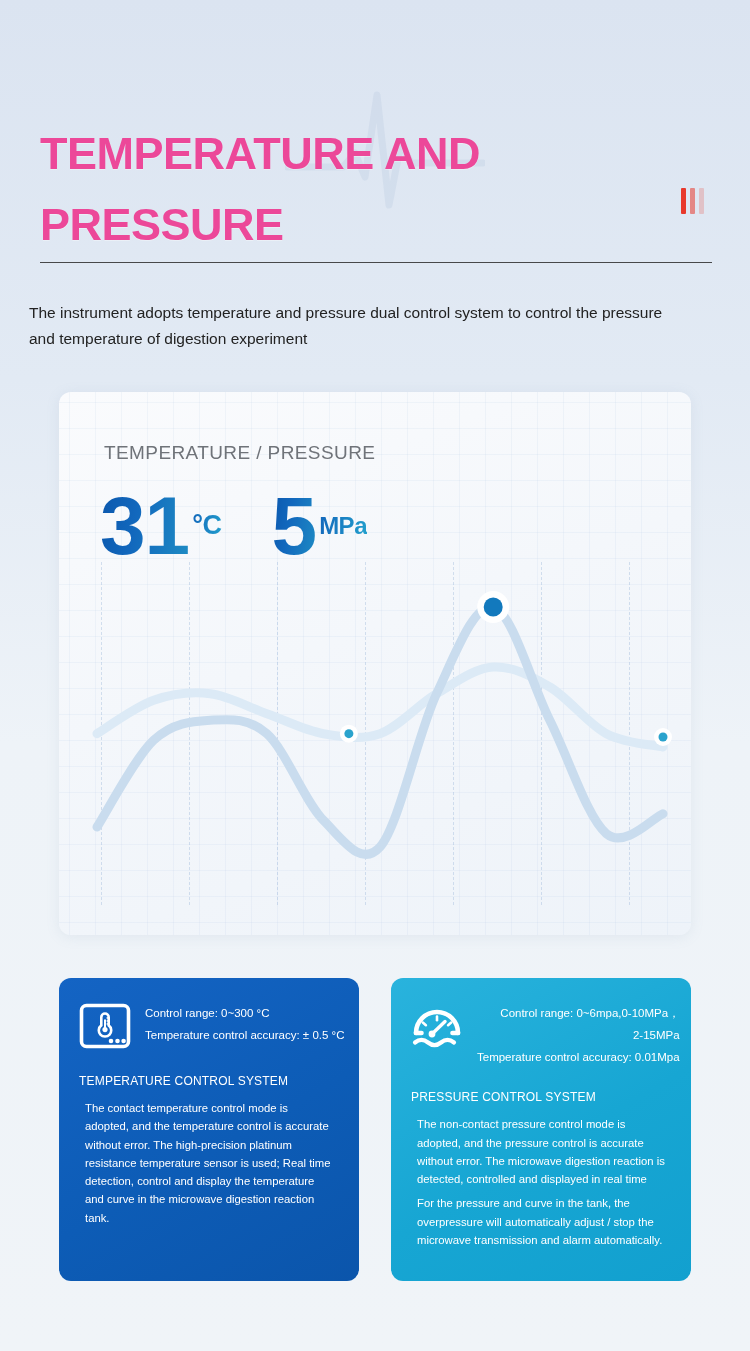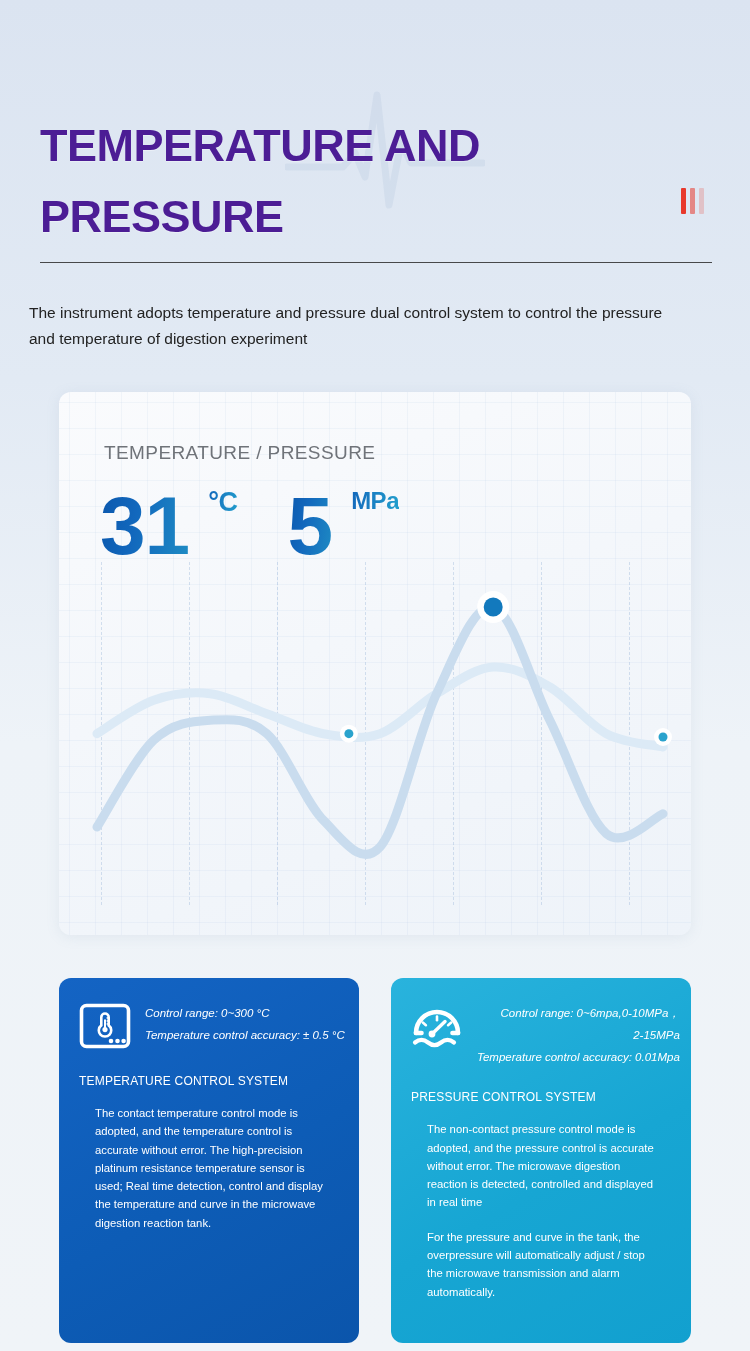--- a/index.html
+++ b/index.html
@@ -11,23 +11,23 @@
   }
   .page{position:relative;width:750px;height:1351px;}
 
   
   .header{position:absolute;left:0;top:0;width:750px;height:350px;}
   .ecg{
     position:absolute;left:285px;top:55px;width:200px;height:185px;
     opacity:.55;pointer-events:none;
   }
   .title{
-    position:absolute;left:40px;top:80px;width:690px;
+    position:absolute;left:40px;top:88px;width:690px;
     font-size:45px;line-height:1.58;font-weight:bold;
-    letter-spacing:-0.5px;color:#4c1d95;
+    letter-spacing:-0.5px;color:#ec4899;
     text-shadow:0 1px 0 rgba(255,255,255,.35);
   }
   .title .line{display:block;}
   .accent-bars{position:absolute;left:681px;top:188px;display:flex;gap:4px;}
   .accent-bars i{display:block;width:5px;height:26px;border-radius:1px;}
   .rule{position:absolute;left:40px;top:262px;width:672px;height:1px;background:#2b2b2b;opacity:.85;}
   .lede{
     position:absolute;left:29px;top:284px;width:650px;
     font-size:15.5px;line-height:1.72;color:#222;
   }
@@ -46,21 +46,21 @@
       linear-gradient(to bottom, rgba(170,195,225,.13) 1px, transparent 1px);
     background-size:26px 26px;background-position:10px 10px;}
   .panel-vlines{position:absolute;inset:0;}
   .panel-vlines i{position:absolute;top:170px;bottom:30px;width:0;
     border-left:1px dashed rgba(150,180,215,.38);}
   .panel-title{
     position:absolute;left:45px;top:50px;
     font-size:19px;color:#6f7379;letter-spacing:.4px;font-weight:400;
   }
   .readouts{position:absolute;left:41px;top:95px;display:flex;align-items:flex-end;}
-  .readout{display:flex;align-items:flex-start;gap:16px;}
+  .readout{display:flex;align-items:center;}
   .readout .big{
     font-size:82px;font-weight:bold;line-height:.95;letter-spacing:-1px;
     background:linear-gradient(100deg,#0b57ad 0%,#1268bd 40%,#1e8cc4 100%);
     -webkit-background-clip:text;background-clip:text;color:transparent;
   }
   .readout .unit{
     font-size:24px;font-weight:bold;letter-spacing:-.5px;margin-left:3px;
     background:linear-gradient(100deg,#1366bb 0%,#22a0cd 100%);
     -webkit-background-clip:text;background-clip:text;color:transparent;
   }
@@ -69,26 +69,26 @@
   .chart-svg{position:absolute;left:0;top:0;}
 
   
   .cards{position:absolute;left:59px;top:978px;width:632px;display:flex;gap:32px;}
   .card{width:300px;border-radius:12px;padding:22px 20px 26px 20px;box-sizing:border-box;
         color:#fff;position:relative;}
   .card.temp{background:linear-gradient(150deg,#1464c4 0%,#0d5cb6 55%,#0b55ab 100%);min-height:290px;}
   .card.pres{background:linear-gradient(150deg,#29b3dd 0%,#17a6d3 55%,#12a0cf 100%);min-height:290px;}
   .card-head{display:flex;align-items:flex-start;gap:14px;}
   .card-icon{flex:0 0 auto;width:52px;height:52px;}
-  .card-specs{font-size:11.5px;line-height:1.92;padding-top:2px;font-style:italic;}
+  .card-specs{font-size:11.5px;line-height:1.92;padding-top:2px;}
   .card-specs div{white-space:nowrap;}
   .card.pres .card-specs{font-size:11.5px;text-align:right;}
   .card-title{margin-top:22px;font-size:12px;letter-spacing:.2px;}
   .card-body{margin-top:11px;font-size:11.3px;line-height:1.62;}
-  .card-body p{margin:16px;}
+  .card-body p{margin:6px;}
 </style>
 </head>
 <body>
 
 <div class="page">
 
   <div class="header">
 
     <svg class="ecg" viewBox="0 0 200 185">
       <path d="M2,112 L58,112 L70,98 L80,122 L92,40 L104,150 L116,88 L126,108 L198,108" fill="none" stroke="#b8c8de" stroke-width="7" stroke-linejoin="round" stroke-linecap="round" opacity=".55"></path>

